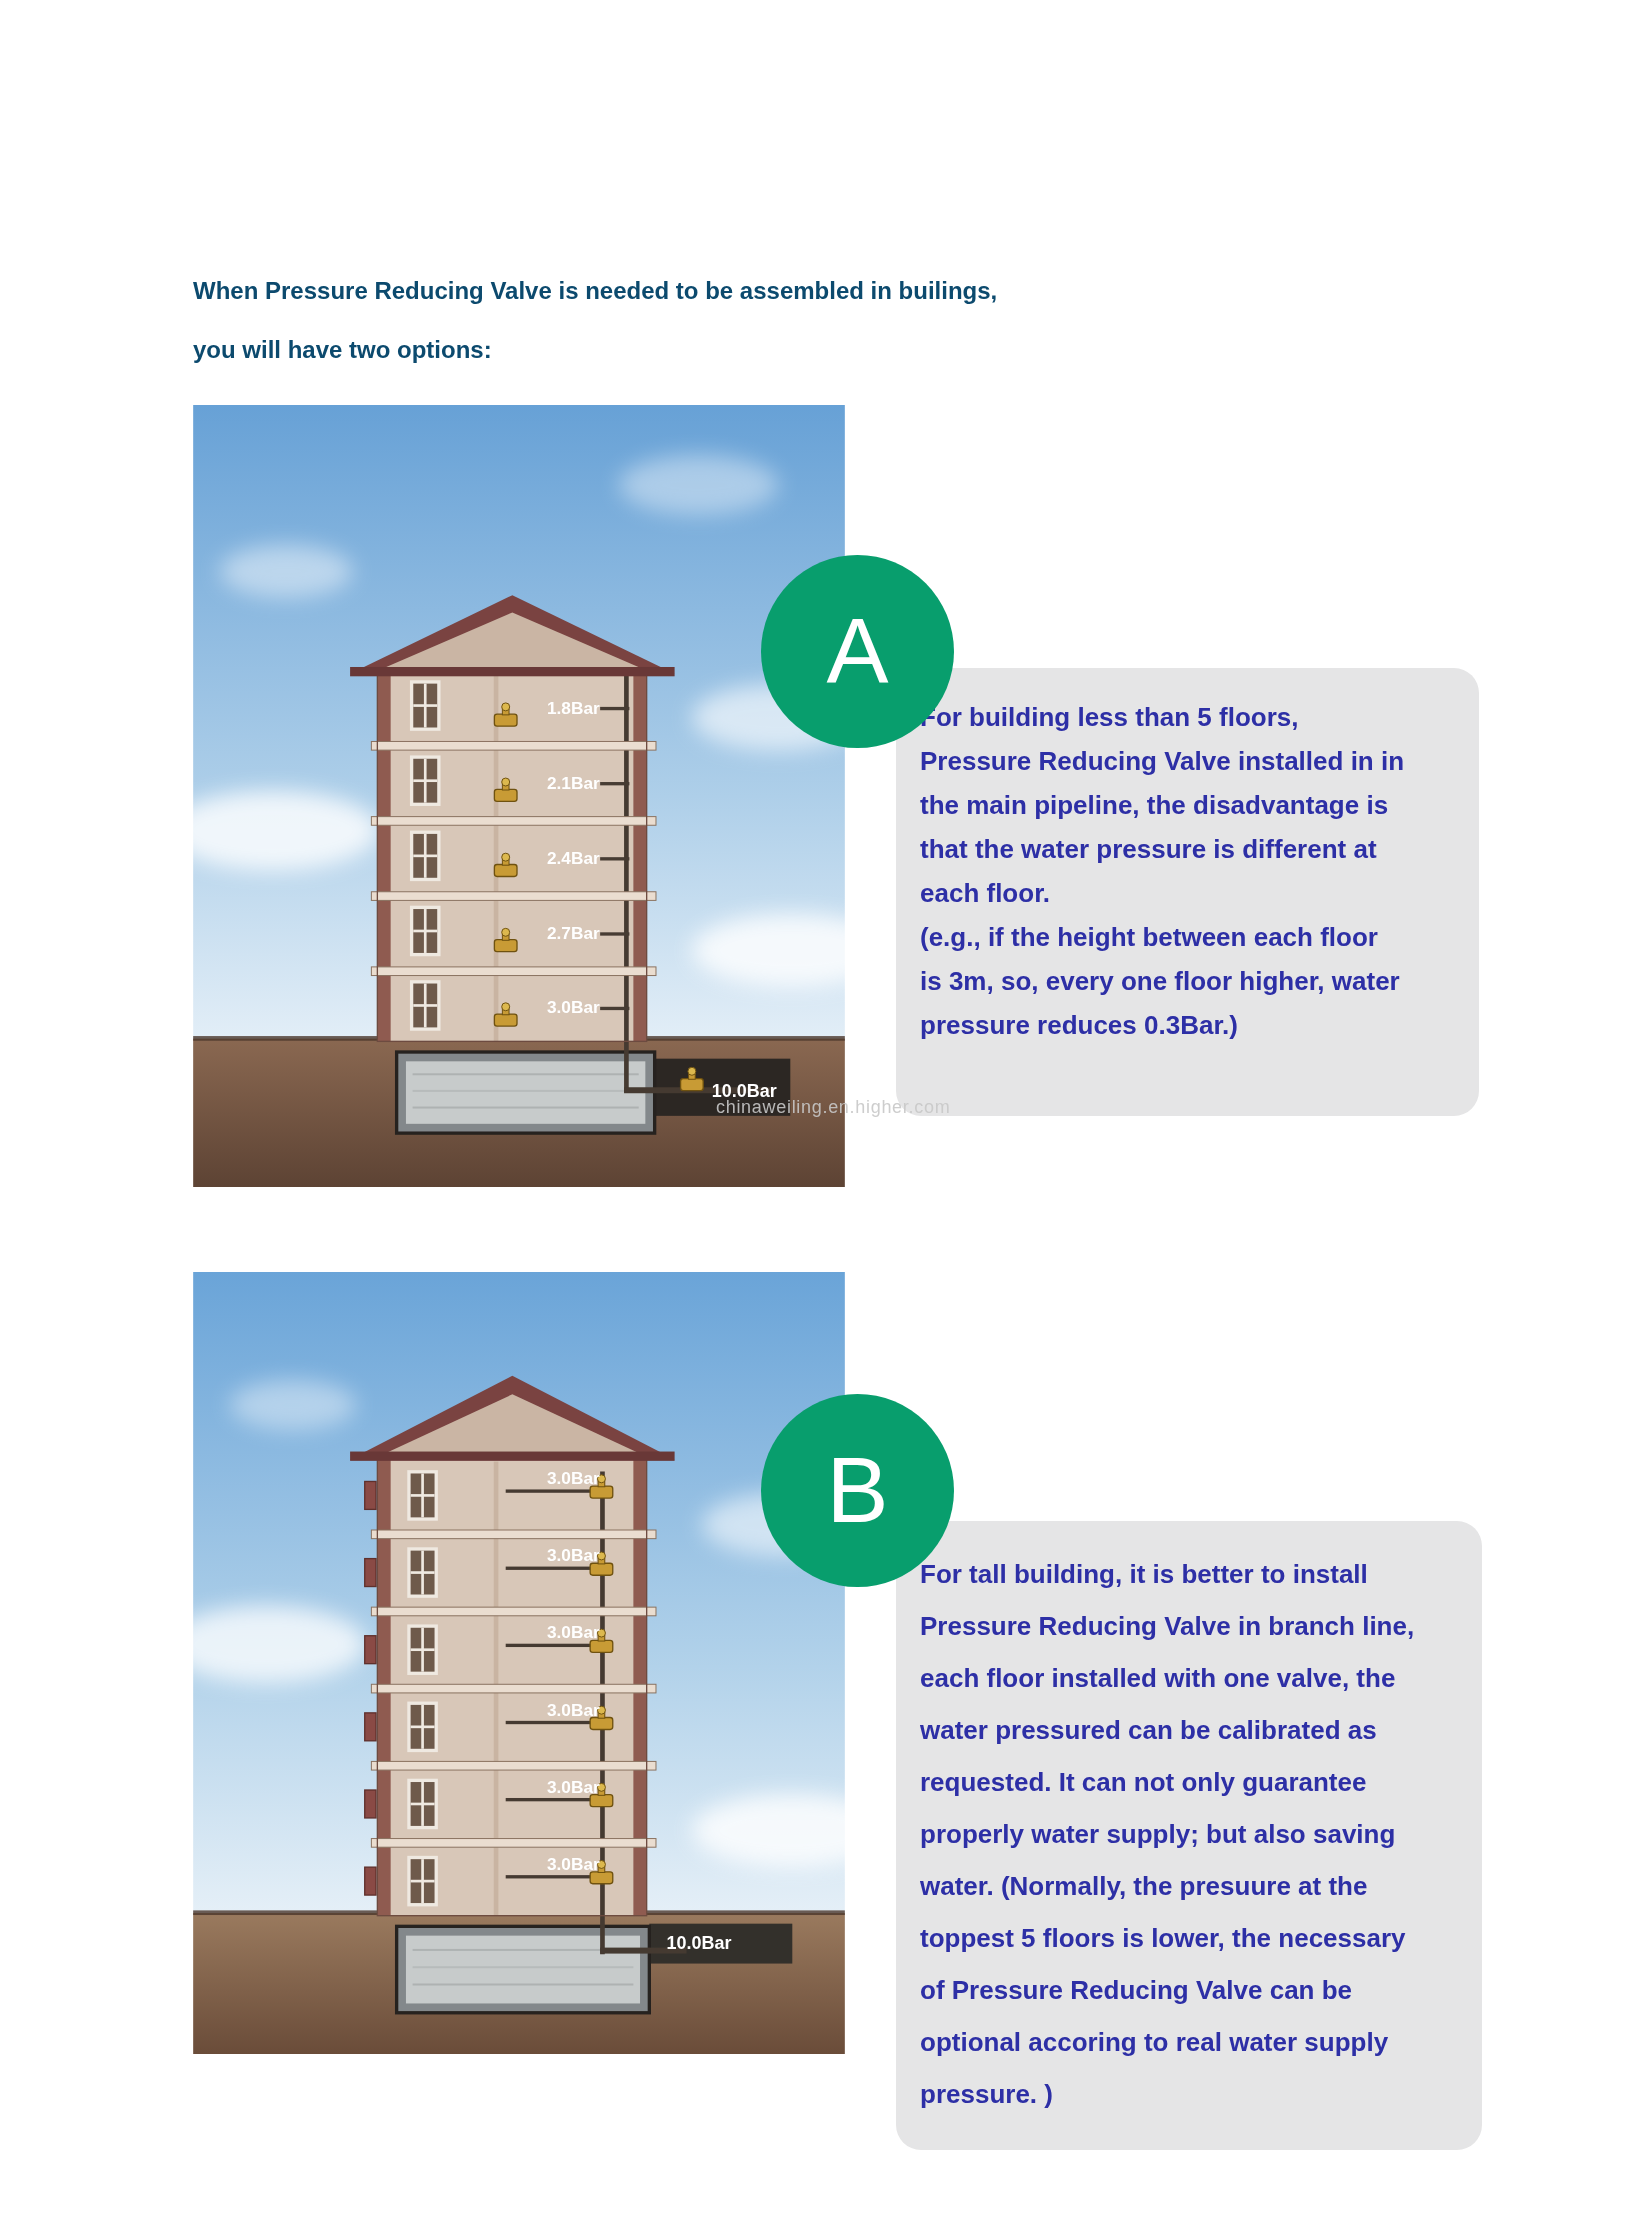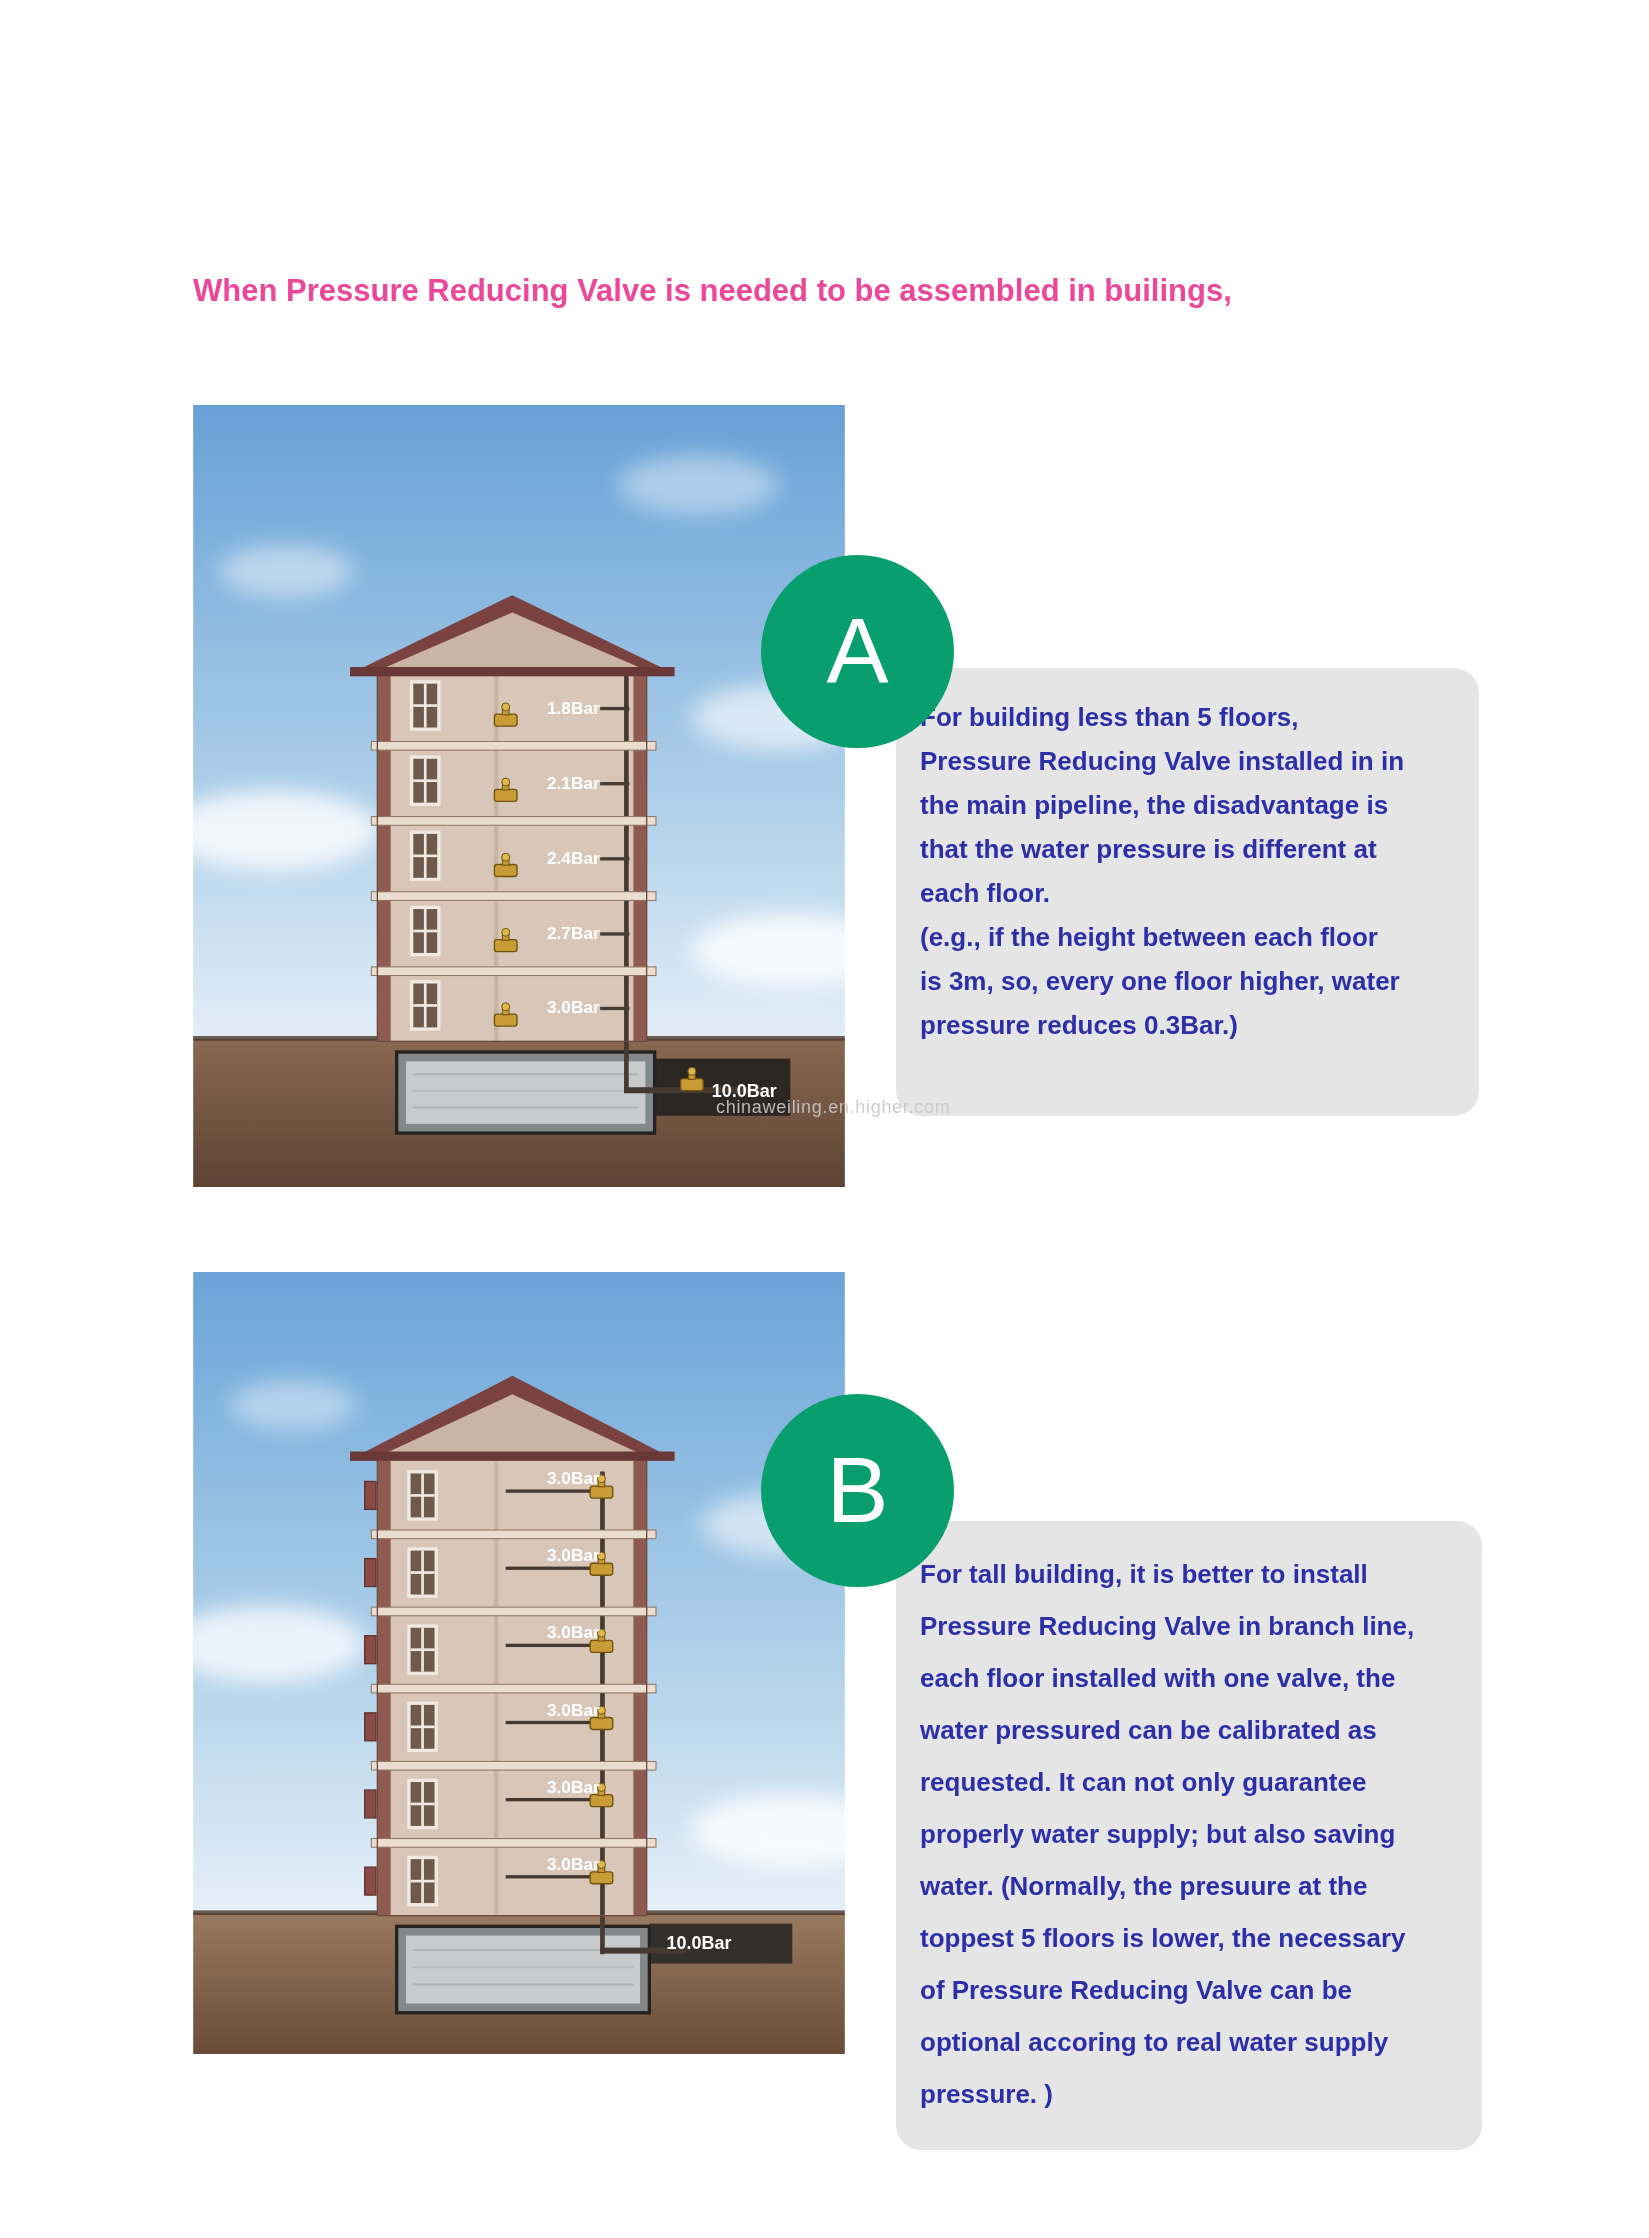--- a/index.html
+++ b/index.html
@@ -5,21 +5,21 @@
   html, body { margin: 0; padding: 0; }
   body {
     width: 1649px; height: 2239px;
     position: relative;
     background: #ffffff;
     font-family: "Liberation Sans", sans-serif;
     overflow: hidden;
   }
   .title {
     position: absolute; left: 193px; top: 261px;
-    color: #ec4899; font-size: 31px; font-weight: bold; line-height: 59px;
+    color: #0c4a6e; font-size: 24px; font-weight: bold; line-height: 59px;
   }
   .panel {
     position: absolute; width: 652px; height: 782px; overflow: hidden;
   }
   .panel-a { left: 193px; top: 405px; }
   .panel-b { left: 193px; top: 1272px; }
   .badge {
     position: absolute; width: 193px; height: 193px; border-radius: 50%;
     background: #089e6d; display: flex; align-items: center; justify-content: center;
     z-index: 5;
@@ -45,20 +45,21 @@
   }
   svg text { font-family: "Liberation Sans", sans-serif; font-weight: bold; fill: #ffffff; }
   .floor-label { font-size: 26px; }
   .basement-label { font-size: 27px; }
 </style>
 </head>
 <body>
 
 <div class="title">
   <div>When Pressure Reducing Valve is needed to be assembled in builings,</div>
+  <div>you will have two options:</div>
 </div>
 
 <div class="panel panel-a">
 <svg width="652" height="782" viewBox="0 0 980 1176">
   <defs>
     <linearGradient id="skyA" x1="0" y1="0" x2="0" y2="1">
       <stop offset="0" stop-color="#67a1d6"></stop>
           <stop offset="0.6" stop-color="#aecfe9"></stop>
           <stop offset="1" stop-color="#e6f0f8"></stop>
     </linearGradient>

